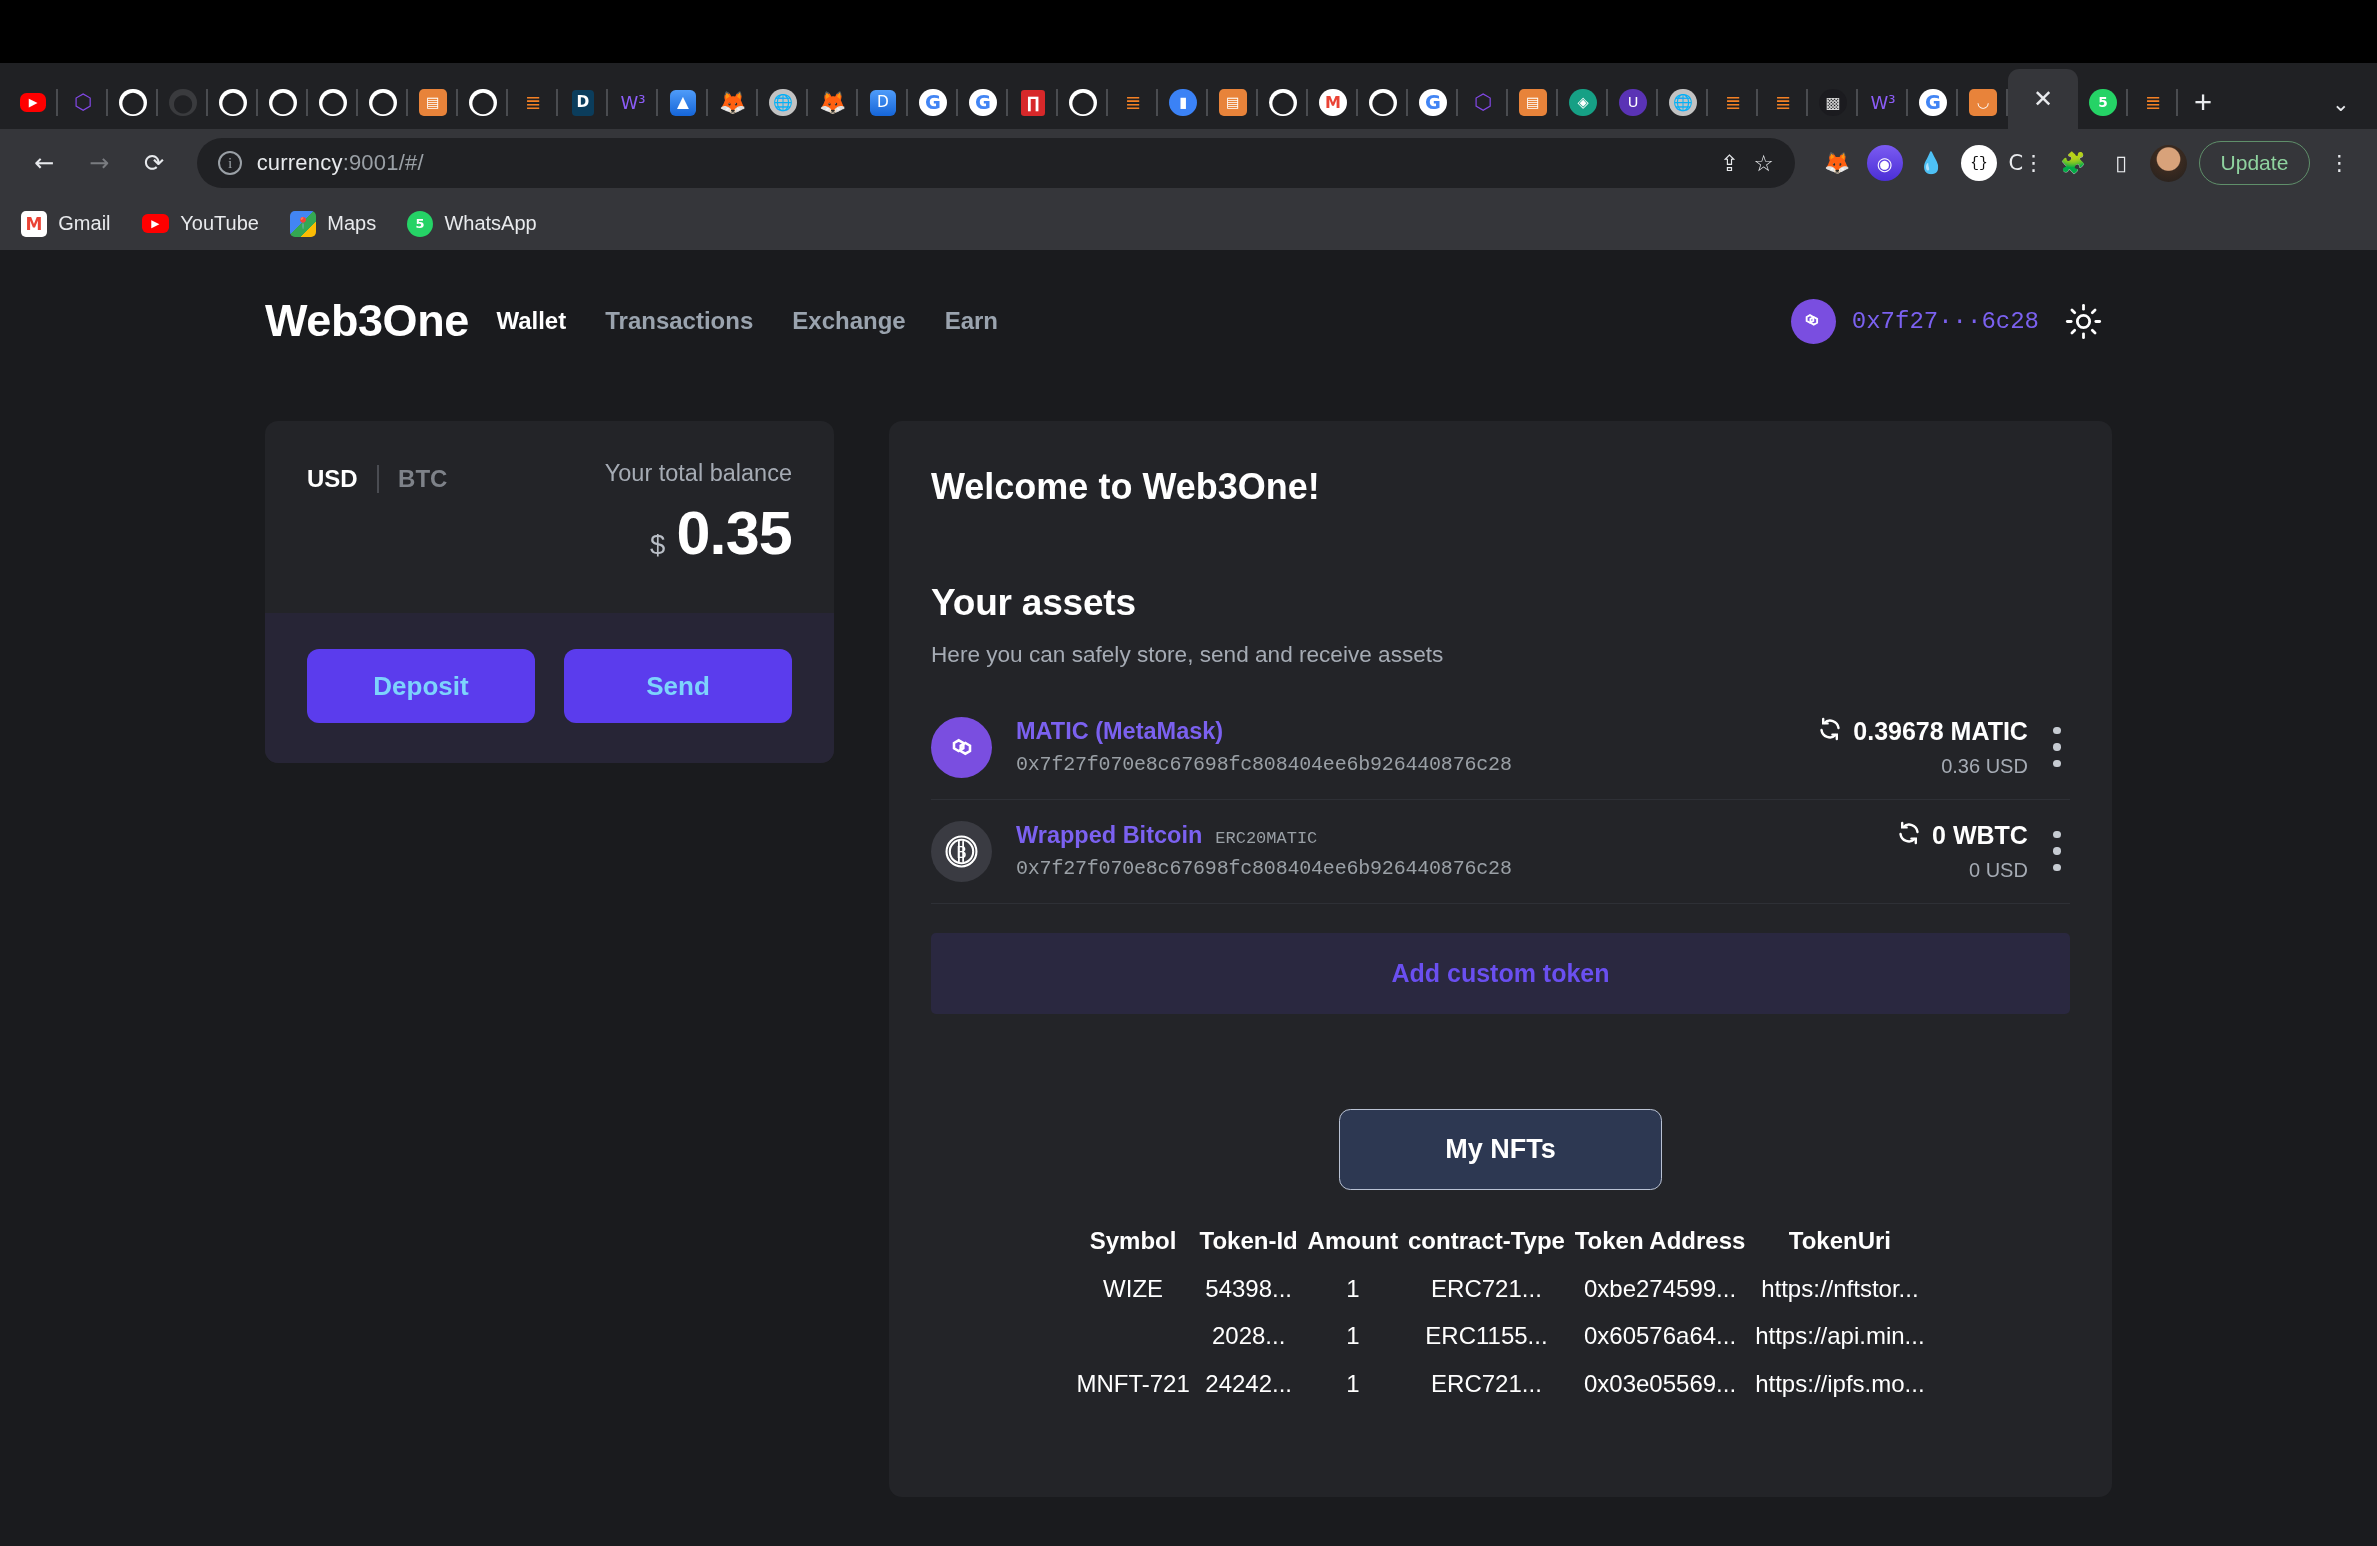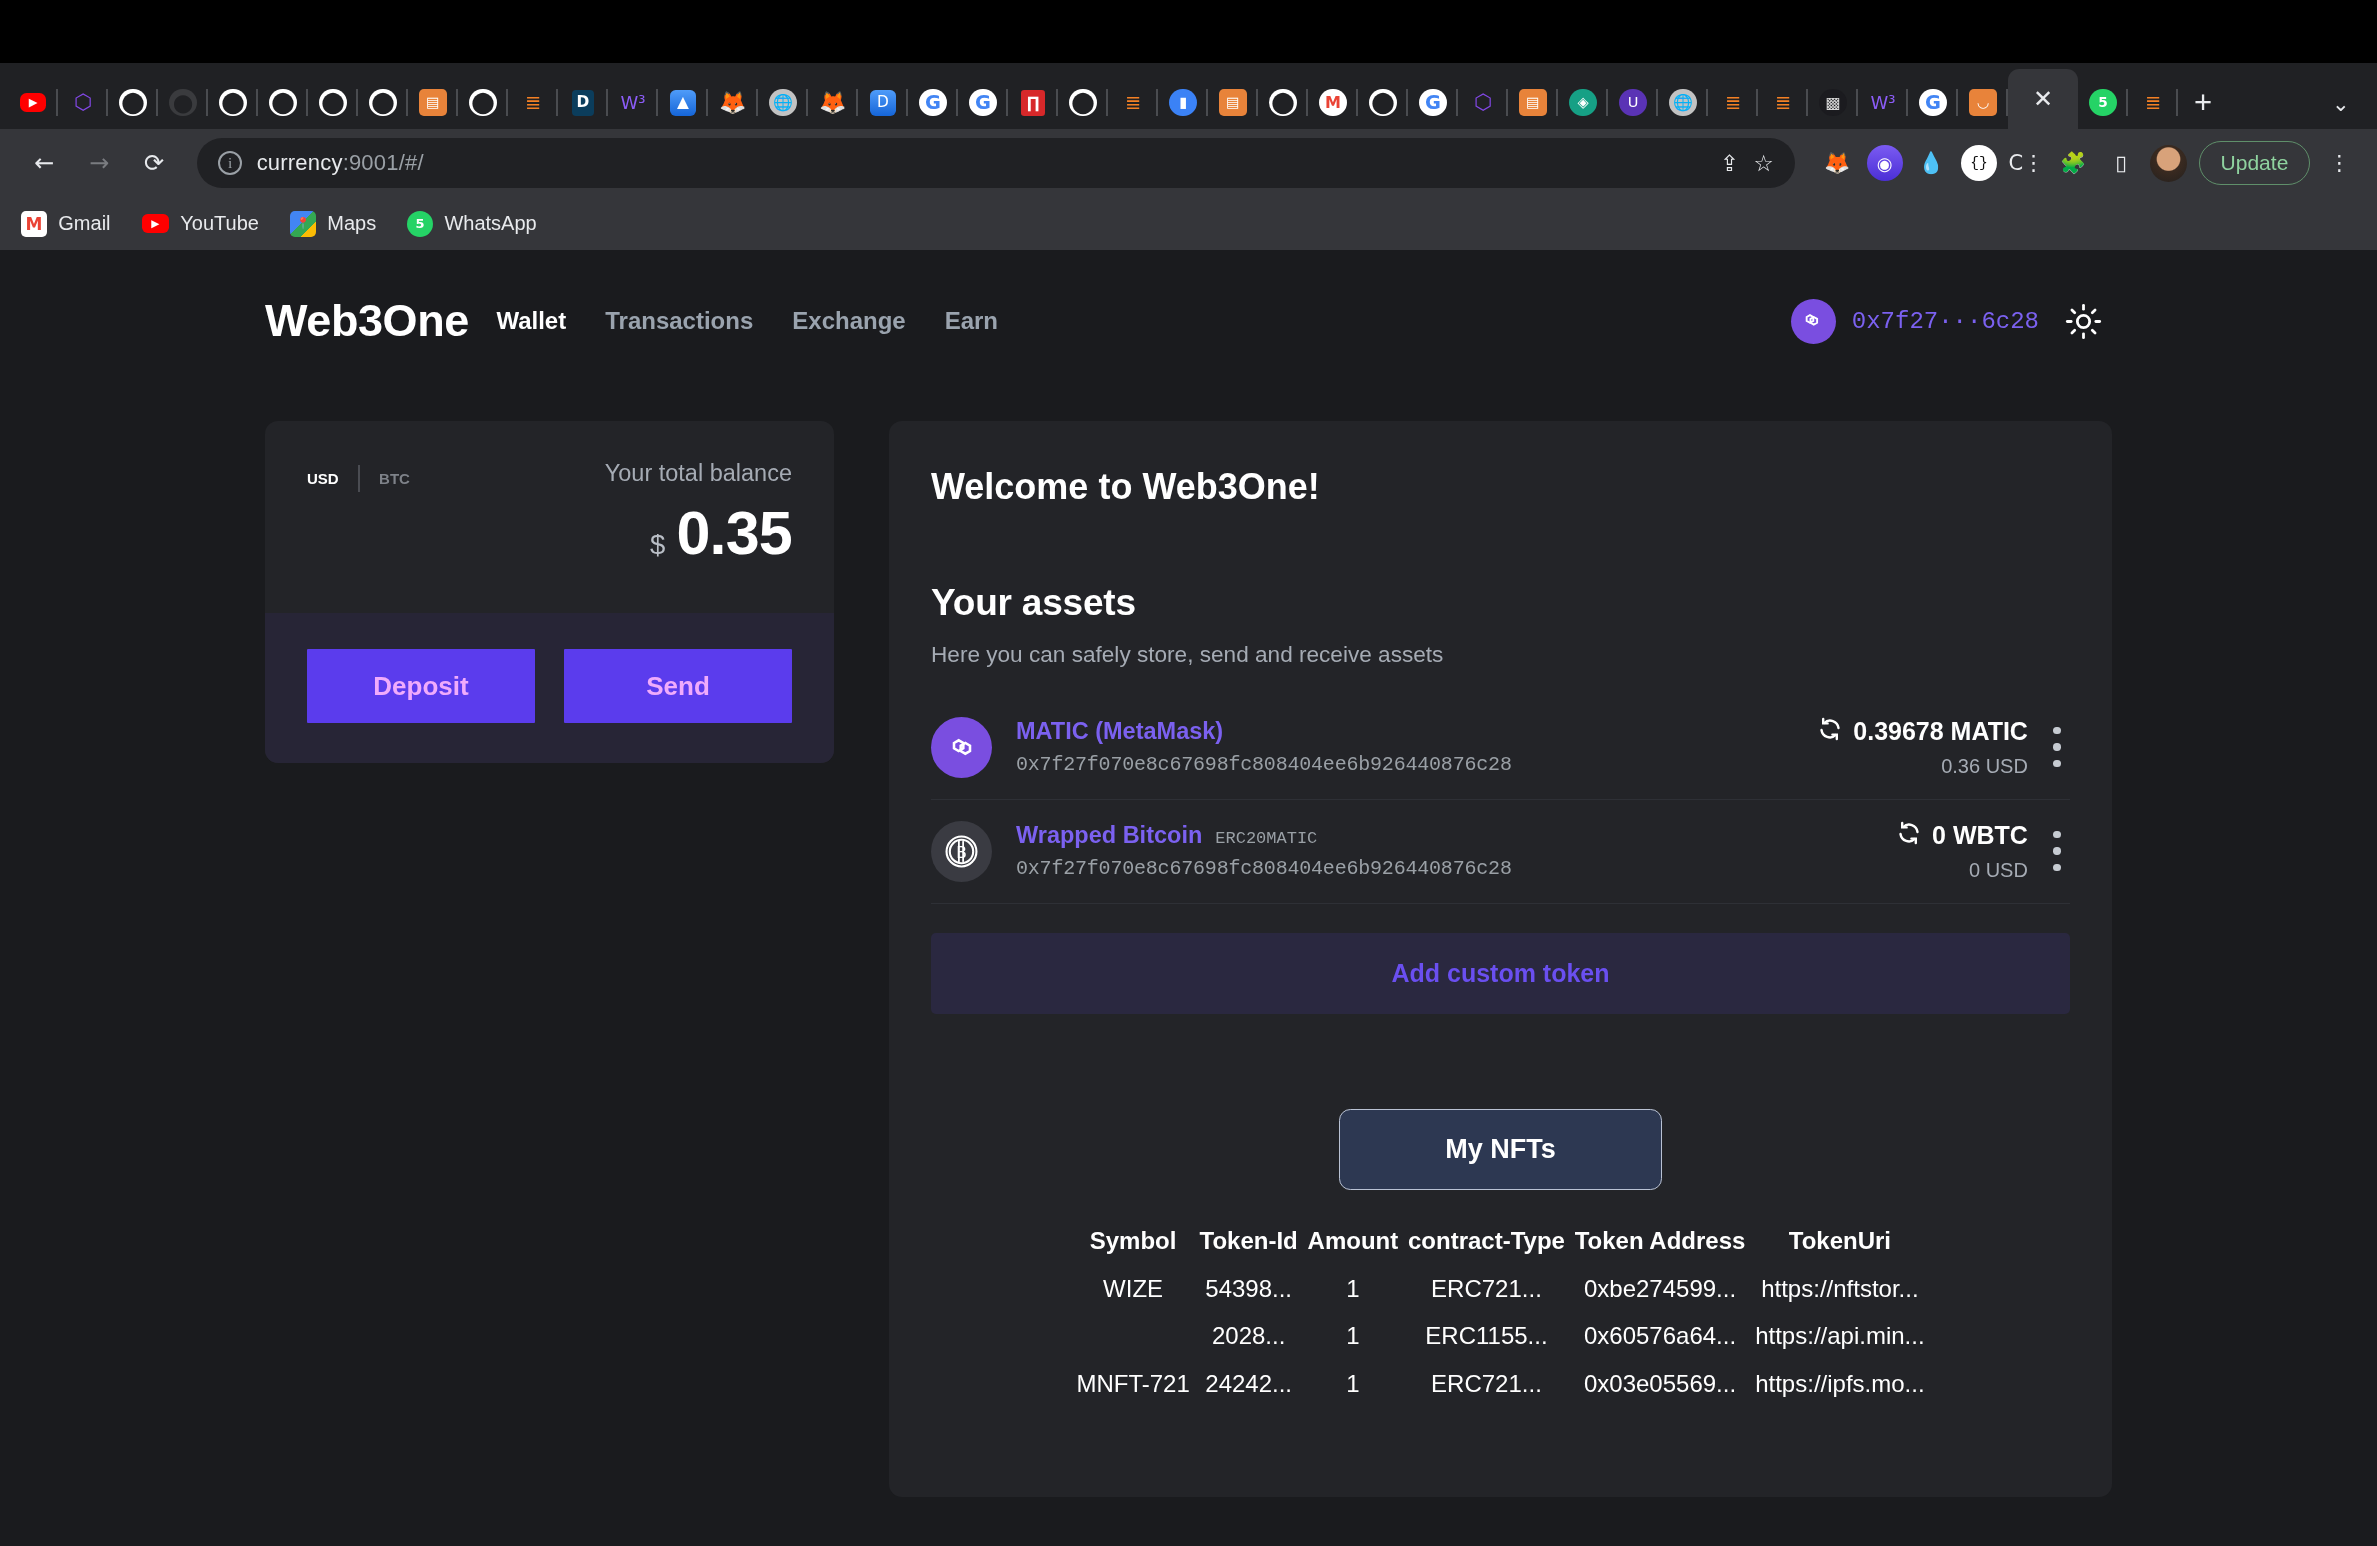--- a/index.html
+++ b/index.html
@@ -147,34 +147,34 @@
   .sun-icon { color: #fff; width: 37px; height: 37px; }
 
   .content {
     display: flex; gap: 55px; padding: 74px 0 0 265px; align-items: flex-start;
   }
   .left-col { width: 569px; flex: 0 0 auto; display: flex; flex-direction: column; gap: 42px; }
 
   .card { background: #232428; border-radius: 13px; overflow: hidden; }
   .bal-top { padding: 39px 42px 45px 42px; display: flex; align-items: flex-start; }
   .cur-toggle { display: flex; align-items: center; gap: 19.4px; padding-top: 4.9px; }
-  .cur { font-size: 15px; font-weight: bold; color: #7e8289; }
+  .cur { font-size: 24px; font-weight: bold; color: #7e8289; }
   .cur.active { color: #fff; }
   .cur-div { width: 1.6px; height: 27.5px; background: #4a4c52; }
   .bal-right { margin-left: auto; text-align: right; }
   .bal-label { font-size: 23.5px; color: #a5abb4; margin-bottom: 11.3px; }
   .bal-amount { display: flex; align-items: baseline; justify-content: flex-end; gap: 11.3px; }
   .bal-cur { font-size: 27.5px; color: #b9bec6; }
   .bal-num { font-size: 61px; font-weight: bold; color: #fff; letter-spacing: -0.8px; }
   .bal-actions {
     background: #272536; padding: 36px 42px 40px 42px; display: flex; gap: 29px;
   }
   .btn-primary {
-    flex: 1 1 0; height: 74px; background: #5b3ced; border-radius: 1px;
-    color: #f0abfc; font-size: 26px; font-weight: bold;
+    flex: 1 1 0; height: 74px; background: #5b3ced; border-radius: 12px;
+    color: #7dd3fc; font-size: 26px; font-weight: bold;
     display: flex; align-items: center; justify-content: center;
   }
 
   .promo-card { background: #232428; border-radius: 13px; padding: 50px 42px 58px 42px; }
   .promo-text { font-size: 40px; font-weight: bold; color: #fff; line-height: 1.22;
                 letter-spacing: -0.4px; }
 
   .right-col { flex: 1 1 auto; max-width: 1223px; }
   .main-card {
     background: #232428; border-radius: 13px; padding: 45px 42px 0 42px;

